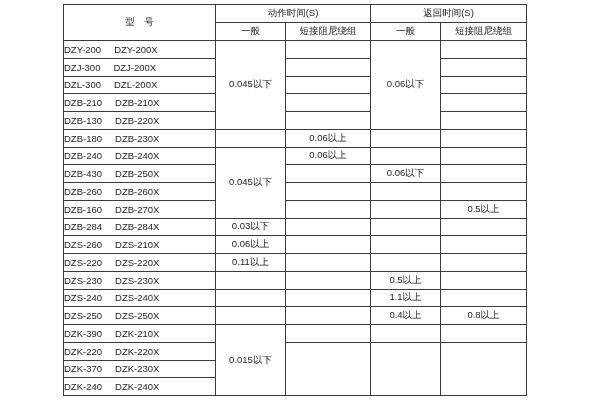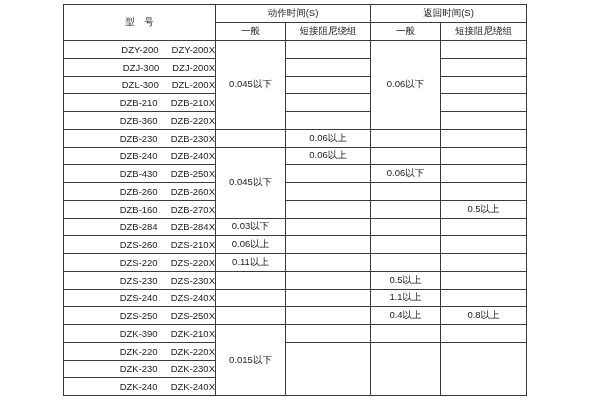--- a/index.html
+++ b/index.html
@@ -10,21 +10,21 @@
              border:1.5px solid #2e2e2e;}
   table.spec th, table.spec td{
     border:1px solid #3a3a3a;
     font-size:9.5px;font-weight:normal;
     text-align:center;vertical-align:middle;
     padding:0;overflow:hidden;white-space:nowrap;
     color:#1a1a1a;
   }
   tr.hrow{height:18px;}
   tr.drow{height:17.75px;}
-  .model-pair{display:flex;justify-content:flex-end;align-items:center;gap:13px;}
+  .model-pair{display:flex;justify-content:flex-start;align-items:center;gap:13px;}
 </style>
 </head>
 <body>
 
 <div id="screen">
   <table class="spec">
     <colgroup>
       <col style="width:152px">
         <col style="width:70px">
         <col style="width:85px">
@@ -87,32 +87,32 @@
           <span>DZB-210X</span>
         </div>
       </td>
       <td></td>
       <td></td>
     </tr>
 
     <tr class="drow">
       <td>
         <div class="model-pair">
-          <span>DZB-360</span>
+          <span>DZB-130</span>
           <span>DZB-220X</span>
         </div>
       </td>
       <td></td>
       <td></td>
     </tr>
 
     <tr class="drow">
       <td>
         <div class="model-pair">
-          <span>DZB-230</span>
+          <span>DZB-180</span>
           <span>DZB-230X</span>
         </div>
       </td>
       <td></td>
       <td>0.06以上</td>
       <td></td>
       <td></td>
     </tr>
 
     <tr class="drow">
@@ -263,21 +263,21 @@
         </div>
       </td>
       <td rowspan="3"></td>
       <td rowspan="3"></td>
       <td rowspan="3"></td>
     </tr>
 
     <tr class="drow">
       <td>
         <div class="model-pair">
-          <span>DZK-230</span>
+          <span>DZK-370</span>
           <span>DZK-230X</span>
         </div>
       </td>
     </tr>
 
     <tr class="drow">
       <td>
         <div class="model-pair">
           <span>DZK-240</span>
           <span>DZK-240X</span>

